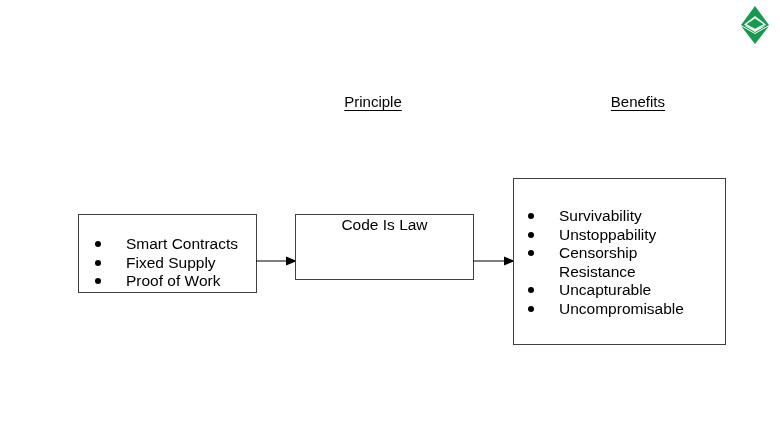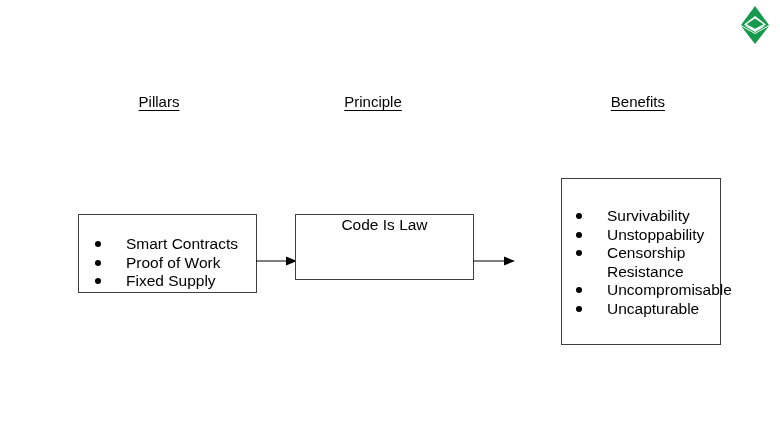--- a/index.html
+++ b/index.html
@@ -63,23 +63,22 @@
     top: 214px;
     width: 179px;
     height: 66px;
     display: flex;
     align-items: flex-start;
     justify-content: center;
   }
   #box-benefits {
     left: 513px;
     top: 178px;
-    width: 160px;
+    width: 213px;
     height: 167px;
-    margin-left: 48px;
   }
 
   
   .bullet-list {
     position: absolute;
     list-style: none;
     margin: 0;
     padding: 0;
   }
   #list-pillars {
@@ -139,37 +138,36 @@
   <div id="logo">
     <svg width="30" height="38" viewBox="0 0 30 38" xmlns="http://www.w3.org/2000/svg">
       <polygon points="15,0 29,19 15,27 1,19" fill="#169B4E"></polygon>
       <polygon points="15,38 29,20 15,28 1,20" fill="#169B4E"></polygon>
       <polygon points="15,10 26,18.5 15,24.5 4,18.5" fill="#ffffff"></polygon>
       <polygon points="15,23 26,19.5 15,26 4,19.5" fill="#ffffff"></polygon>
       <polygon points="15,12.5 23.5,18.3 15,22.8 6.5,18.3" fill="#169B4E"></polygon>
     </svg>
   </div>
 
-  <div class="col-header" id="header-pillars">Pillars</div>
   <div class="col-header" id="header-principle">Principle</div>
   <div class="col-header" id="header-benefits">Benefits</div>
 
   <div class="box" id="box-pillars">
     <ul class="bullet-list" id="list-pillars">
       <li class="bullet-item">
         <span class="bullet-dot"></span>
         <span class="bullet-text">Smart Contracts</span>
       </li>
       <li class="bullet-item">
         <span class="bullet-dot"></span>
+        <span class="bullet-text">Fixed Supply</span>
+      </li>
+      <li class="bullet-item">
+        <span class="bullet-dot"></span>
         <span class="bullet-text">Proof of Work</span>
-      </li>
-      <li class="bullet-item">
-        <span class="bullet-dot"></span>
-        <span class="bullet-text">Fixed Supply</span>
       </li>
     </ul>
   </div>
 
   <div class="arrow" id="arrow-1">
     <svg width="41" height="16" viewBox="0 0 41 16" xmlns="http://www.w3.org/2000/svg">
       <line x1="0" y1="8" x2="33" y2="8" stroke="#000000" stroke-width="1.2"></line>
       <polygon points="41,8 30,3.6 30,12.4" fill="#000000"></polygon>
     </svg>
   </div>
@@ -194,22 +192,22 @@
       <li class="bullet-item">
         <span class="bullet-dot"></span>
         <span class="bullet-text">Unstoppability</span>
       </li>
       <li class="bullet-item">
         <span class="bullet-dot"></span>
         <span class="bullet-text">Censorship Resistance</span>
       </li>
       <li class="bullet-item">
         <span class="bullet-dot"></span>
+        <span class="bullet-text">Uncapturable</span>
+      </li>
+      <li class="bullet-item">
+        <span class="bullet-dot"></span>
         <span class="bullet-text">Uncompromisable</span>
       </li>
-      <li class="bullet-item">
-        <span class="bullet-dot"></span>
-        <span class="bullet-text">Uncapturable</span>
-      </li>
     </ul>
   </div>
 
 </div>
 
 </body></html>

